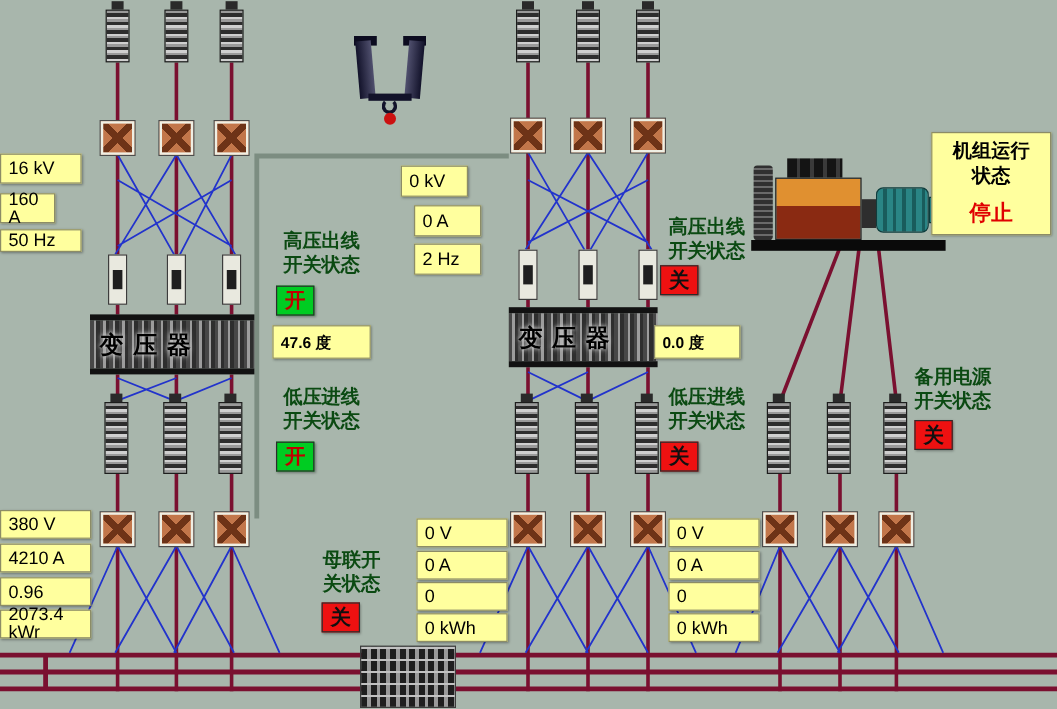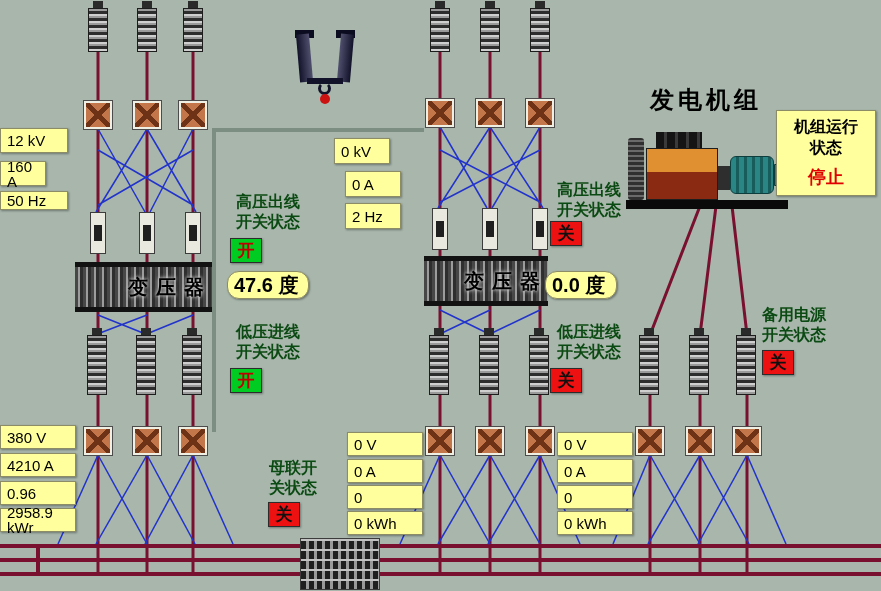--- a/index.html
+++ b/index.html
@@ -42,36 +42,36 @@
     background:#e9e9df; border:1px solid #3c3c3c;
   }
   .fuse::after {
     content:""; position:absolute; left:3px; right:3px; top:12px; bottom:12px; background:#1f1f1f;
   }
 
   .transformer {
     height:50px; z-index:2;
     background:repeating-linear-gradient(90deg,#474747 0 3px,#9c9c9c 3px 5px,#2e2e2e 5px 8px);
     border-top:5px solid #121212; border-bottom:5px solid #121212;
-    display:flex; align-items:center; justify-content:flex-end;
+    display:flex; align-items:center; justify-content:flex-start;
   }
   .transformer .t-label {
     font-size:20px; font-weight:bold; color:#000; letter-spacing:8px; padding-left:8px;
     text-shadow:0 0 3px #c8c8c8, 0 0 5px #c8c8c8;
   }
 
   
   .ybox {
     position:absolute; z-index:3;
     background:#ffff9e; border:1px solid #8c8c66;
     color:#000; font-size:15px; line-height:1;
     display:flex; align-items:center; padding:3px 6px;
     box-shadow:1px 1px 2px rgba(0,0,0,.35);
   }
-  .ybox.temp { font-weight:bold; font-size:20px;border-radius:12px; }
+  .ybox.temp { font-weight:bold; font-size:13px; }
 
   
   .slabel {
     position:absolute; z-index:3;
     color:#0b4a12; font-weight:bold; font-size:16px; line-height:1.25;
     white-space:pre-line; text-align:center;
   }
   .sval {
     position:absolute; z-index:3;
     width:32px; height:25px; display:flex; align-items:center; justify-content:center;
@@ -242,21 +242,21 @@
     <div class="engine"></div>
     <div class="coupling"></div>
     <div class="alternator"></div>
     <div class="alt-cap"></div>
     <div class="base"></div>
   </div>
 
   <div class="busstack"></div>
 
   <div class="ybox" style="left:0;top:128px;width:68px;height:25px">
-    <span>12 kV</span>
+    <span>16 kV</span>
     </div>
   <div class="ybox" style="left:0;top:161px;width:46px;height:25px">
     <span>160 A</span>
     </div>
   <div class="ybox" style="left:0;top:191px;width:68px;height:19px">
     <span>50 Hz</span>
     </div>
 
   <div class="ybox" style="left:334px;top:138px;width:56px;height:26px">
     <span>0 kV</span>
@@ -271,21 +271,21 @@
   <div class="ybox" style="left:0;top:425px;width:76px;height:24px">
     <span>380 V</span>
     </div>
   <div class="ybox" style="left:0;top:453px;width:76px;height:24px">
     <span>4210 A</span>
     </div>
   <div class="ybox" style="left:0;top:481px;width:76px;height:24px">
     <span>0.96</span>
     </div>
   <div class="ybox" style="left:0;top:508px;width:76px;height:24px">
-    <span>2958.9 kWr</span>
+    <span>2073.4 kWr</span>
     </div>
 
   <div class="ybox" style="left:347px;top:432px;width:76px;height:24px">
     <span>0 V</span>
     </div>
   <div class="ybox" style="left:347px;top:459px;width:76px;height:24px">
     <span>0 A</span>
     </div>
   <div class="ybox" style="left:347px;top:485px;width:76px;height:24px">
     <span>0</span>
@@ -331,20 +331,19 @@
   <div class="sval off" style="left:550px;top:368px">关</div>
 
   <div class="slabel" style="left:253px;top:458px;width:80px">母联开
 关状态</div>
   <div class="sval off" style="left:268px;top:502px">关</div>
 
   <div class="slabel" style="left:748px;top:305px;width:92px">备用电源
 开关状态</div>
   <div class="sval off" style="left:762px;top:350px">关</div>
 
-  <div class="gen-title" style="left:650px;top:84px">发电机组</div>
   <div class="gen-status" style="left:776px;top:110px;width:100px">
     <div class="glabel">机组运行
 状态</div>
     <div class="gval">停止</div>
   </div>
 
 </div>
 
 </body></html>

